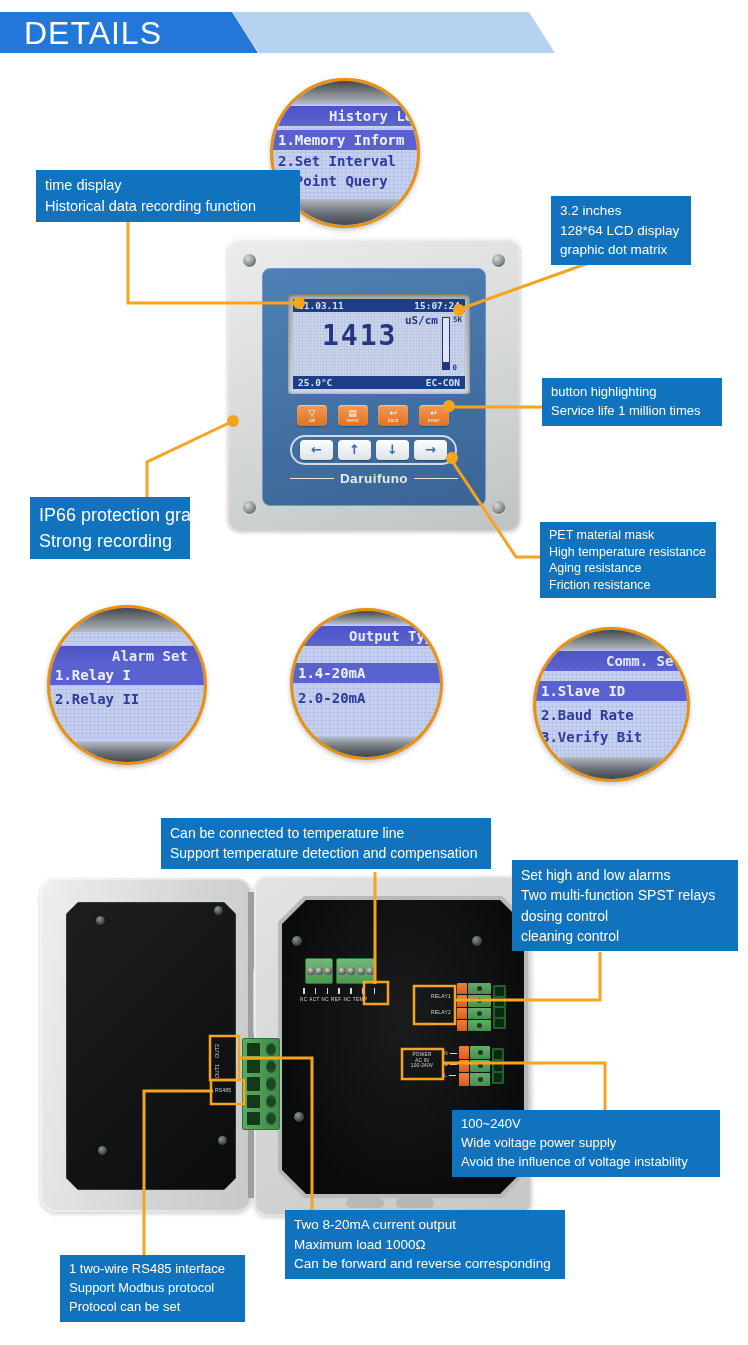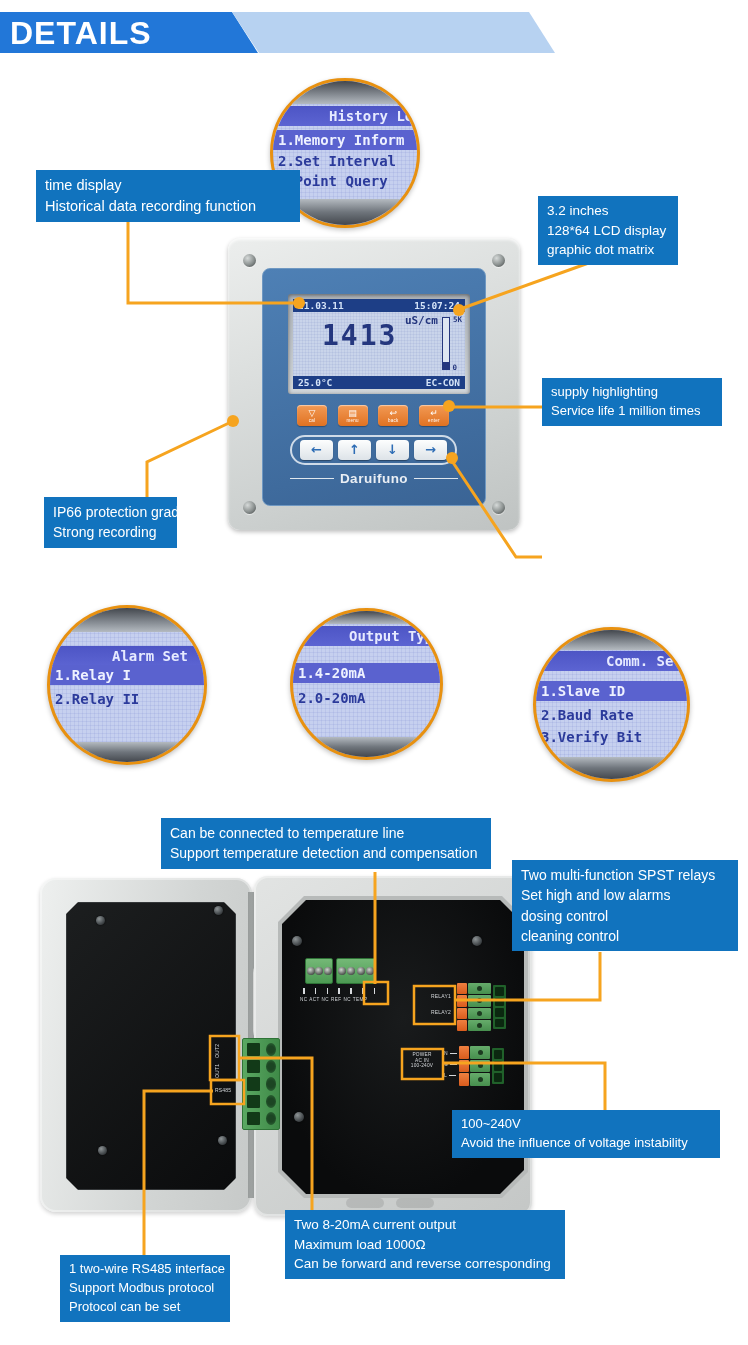--- a/index.html
+++ b/index.html
@@ -6,21 +6,21 @@
   body{background:#fff}
   .stage{position:relative;width:748px;height:1345px;background:#fff;overflow:hidden;
          font-family:"Liberation Sans",sans-serif}
   .abs{position:absolute}
 
   
   .b1{position:absolute;left:0;top:12px;width:258px;height:41px;background:#2277d8;
       clip-path:polygon(0 0,232px 0,258px 41px,0 41px)}
   .b2{position:absolute;left:232px;top:12px;width:324px;height:41px;background:#b7d2f1;
       clip-path:polygon(0 0,297px 0,323px 41px,27px 41px)}
-  .btitle{position:absolute;left:10px;top:15px;color:#fff;font-size:32px;font-weight:bold;letter-spacing:1px}
+  .btitle{position:absolute;left:24px;top:15px;color:#fff;font-size:32px;font-weight:normal;letter-spacing:1px}
 
   
   .circle{position:absolute;border-radius:50%;border:3px solid #e89110;overflow:hidden;
     background:
       repeating-linear-gradient(0deg,rgba(80,95,190,.10) 0 1px,transparent 1px 4px),
       repeating-linear-gradient(90deg,rgba(80,95,190,.10) 0 1px,transparent 1px 4px),
       #c6d0ef;
     box-shadow:0 2px 5px rgba(0,0,0,.25)}
   .cband{position:absolute;left:-5%;width:110%;background:linear-gradient(#43474d,#868c93 60%,#b4bac0)}
   .cbot{background:linear-gradient(#b4bac0,#6f757c 50%,#43474d)}
@@ -364,59 +364,66 @@
       <circle cx="233" cy="421" r="6"></circle>
       <circle cx="452" cy="458" r="6"></circle>
     </g>
   </svg>
 
   <div class="co" style="left:36px;top:170px;width:264px;font-size:14.5px">
     <div>time display</div>
     <div>Historical data recording function</div>
   </div>
 
-  <div class="co" style="left:538px;top:196px;width:140px;font-size:13.5px">
+  <div class="co" style="left:551px;top:196px;width:140px;font-size:13.5px">
     <div>3.2 inches</div>
     <div>128*64 LCD display</div>
     <div>graphic dot matrix</div>
   </div>
 
   <div class="co" style="left:542px;top:378px;width:180px;font-size:13px">
-    <div>supply highlighting</div>
+    <div>button highlighting</div>
     <div>Service life 1 million times</div>
   </div>
 
-  <div class="co" style="left:44px;top:497px;width:133px;font-size:14px">
+  <div class="co" style="left:30px;top:497px;width:160px;font-size:18px">
     <div>IP66 protection grade</div>
     <div>Strong recording</div>
   </div>
 
+  <div class="co" style="left:540px;top:522px;width:176px;font-size:12.5px;line-height:1.32">
+    <div>PET material mask</div>
+    <div>High temperature resistance</div>
+    <div>Aging resistance</div>
+    <div>Friction resistance</div>
+  </div>
 
   <div class="co" style="left:161px;top:818px;width:330px;font-size:14px">
     <div>Can be connected to temperature line</div>
     <div>Support temperature detection and compensation</div>
   </div>
 
   <div class="co" style="left:512px;top:860px;width:226px;font-size:14px">
+    <div>Set high and low alarms</div>
     <div>Two multi-function SPST relays</div>
-    <div>Set high and low alarms</div>
     <div>dosing control</div>
     <div>cleaning control</div>
   </div>
 
   <div class="co" style="left:452px;top:1110px;width:268px;font-size:13px">
     <div>100~240V</div>
+    <div>Wide voltage power supply</div>
     <div>Avoid the influence of voltage instability</div>
   </div>
 
   <div class="co" style="left:285px;top:1210px;width:280px;font-size:13.5px">
     <div>Two 8-20mA current output</div>
     <div>Maximum load 1000Ω</div>
     <div>Can be forward and reverse corresponding</div>
   </div>
 
-  <div class="co" style="left:60px;top:1255px;width:170px;font-size:13px">
+  <div class="co" style="left:60px;top:1255px;width:185px;font-size:13px">
     <div>1 two-wire RS485 interface</div>
     <div>Support Modbus protocol</div>
     <div>Protocol can be set</div>
   </div>
 
 </div>
 
 </body></html>

